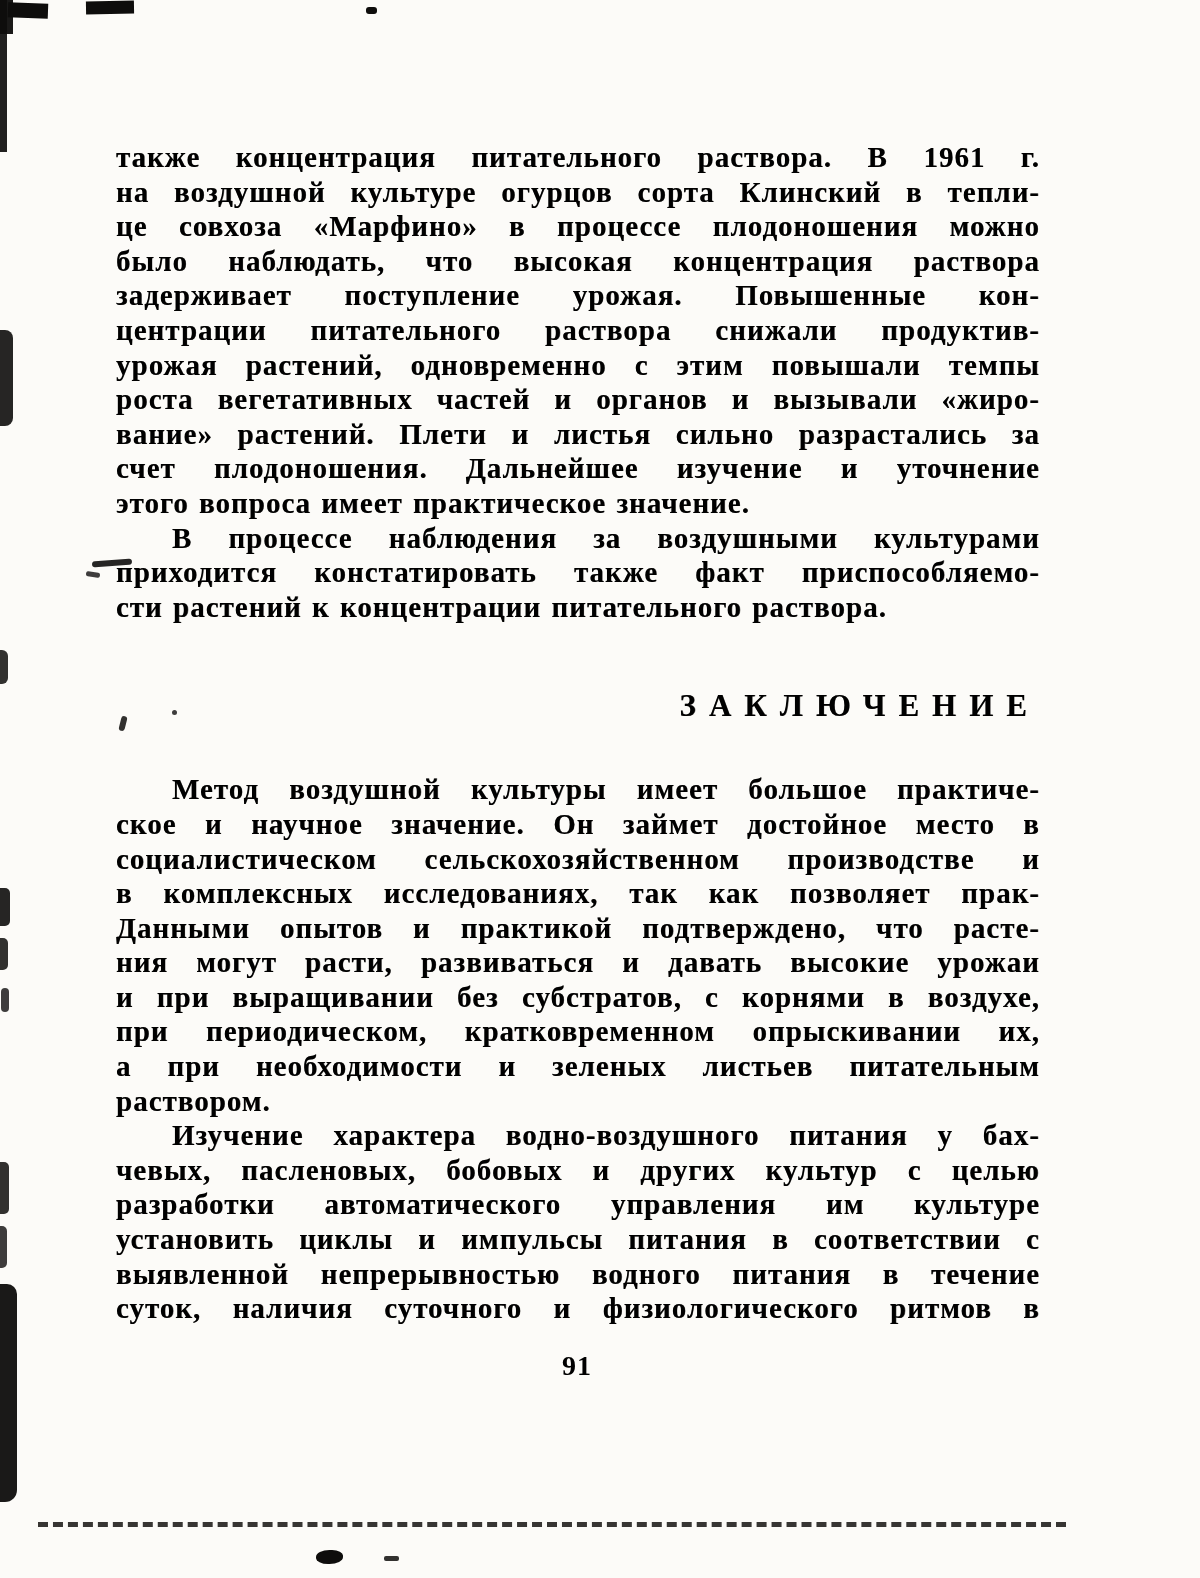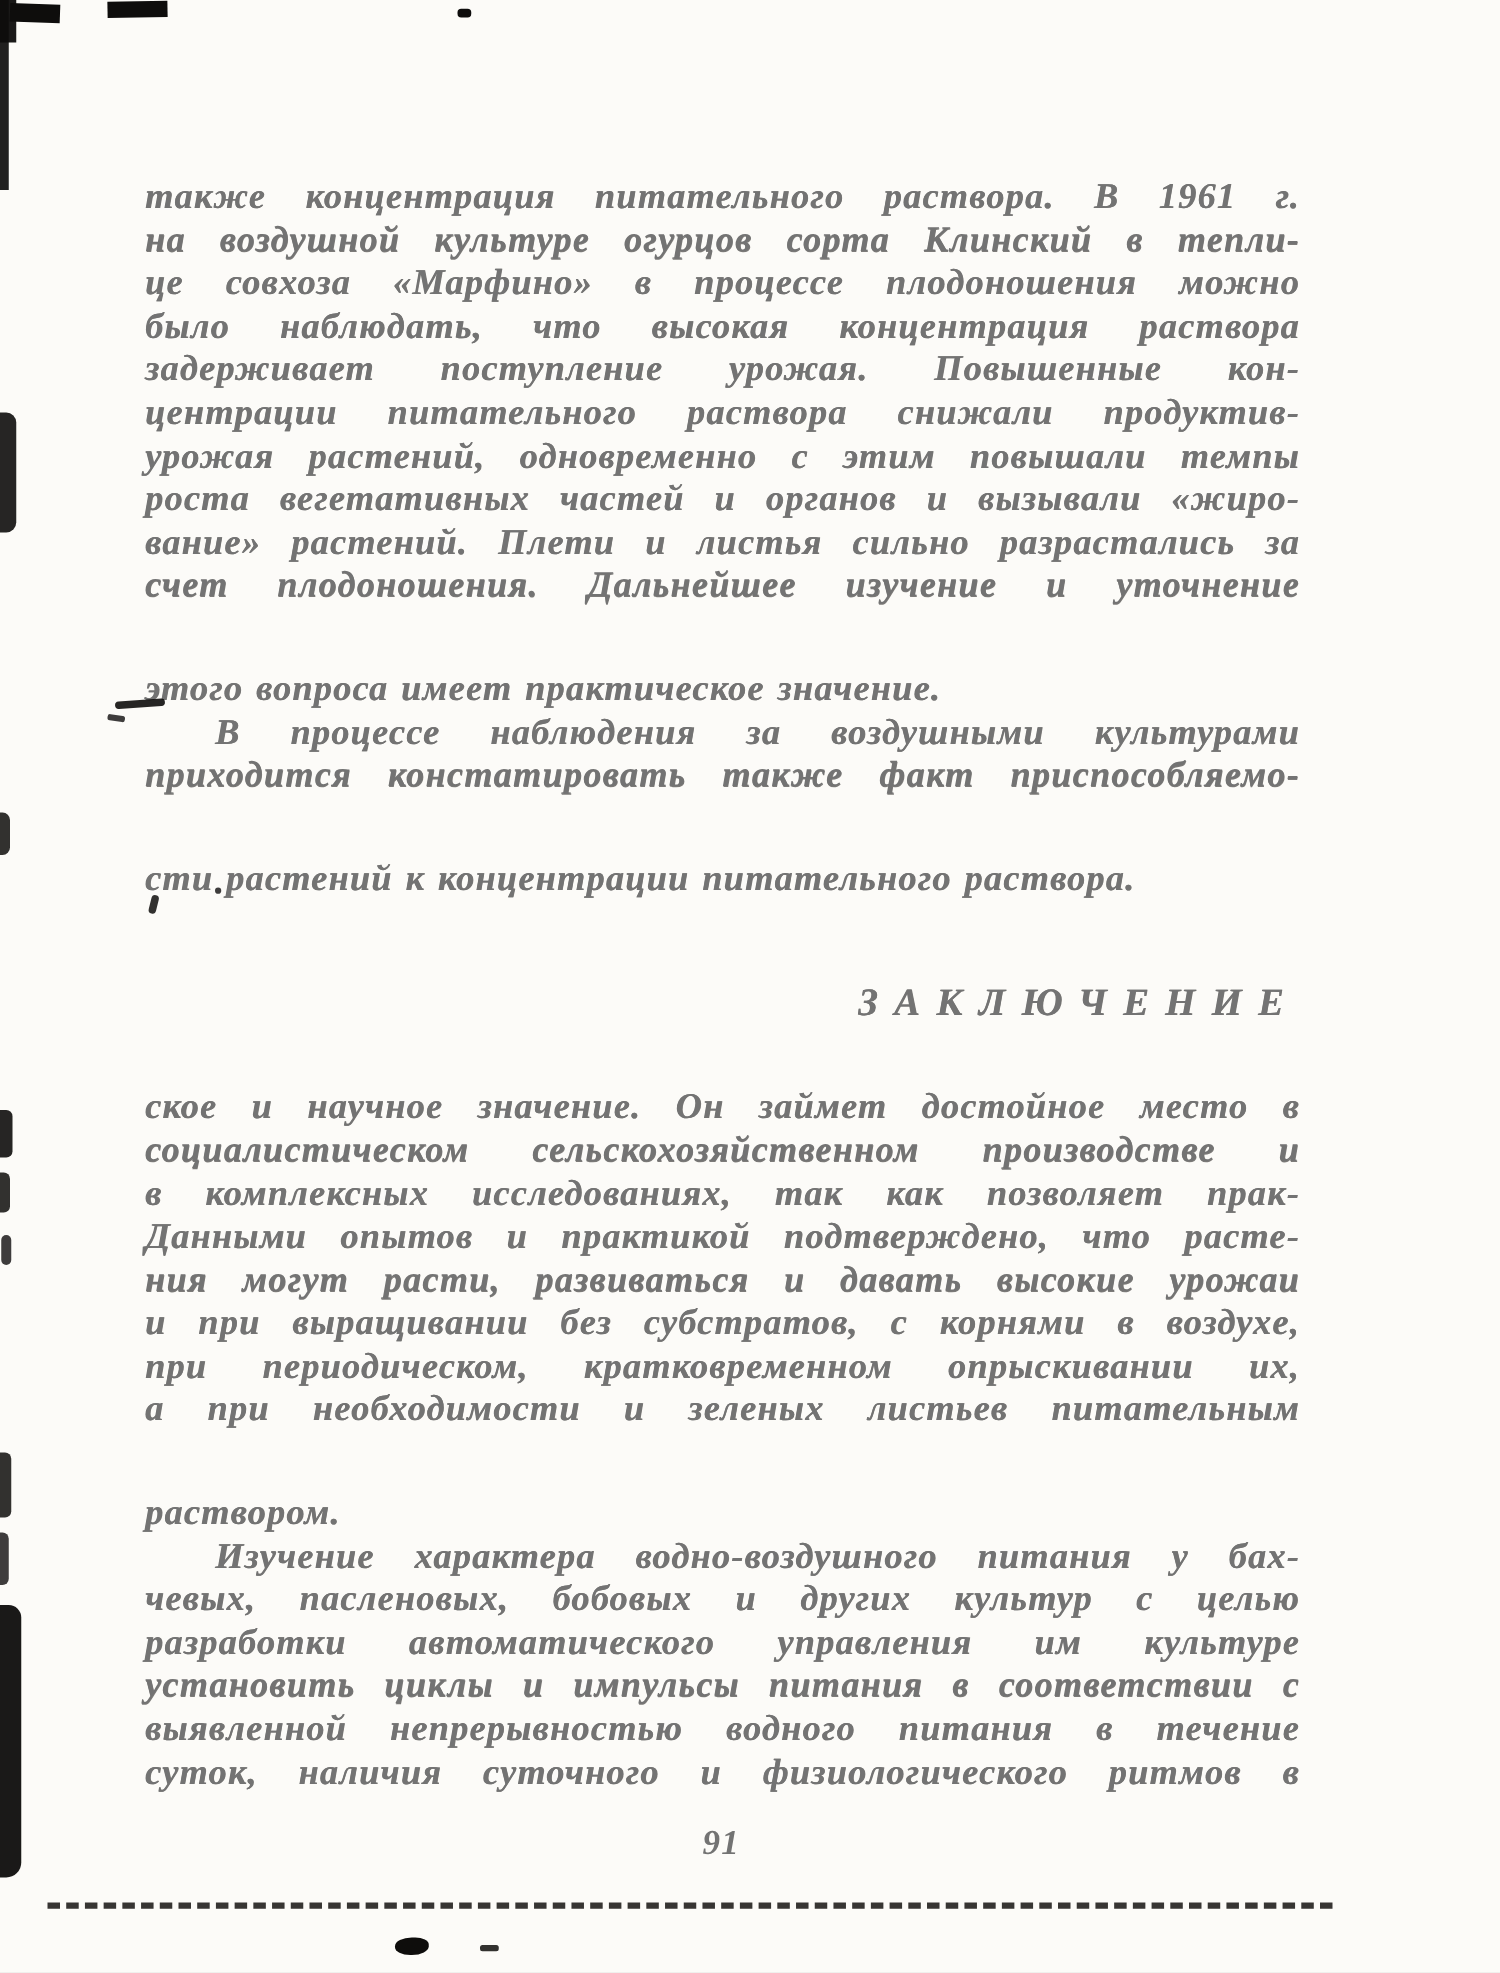--- a/index.html
+++ b/index.html
@@ -8,42 +8,41 @@
     background: #e8e8e6;
   }
   .page {
     position: relative;
     width: 1200px;
     height: 1578px;
     margin: 0 auto;
     background: #fcfbf8;
     overflow: hidden;
     font-family: "Liberation Serif", serif;
-    color: #737373;
-    font-style: italic;
+    color: #000000;
   }
   .text-block {
     position: absolute;
     left: 116px;
     top: 140px;
     width: 924px;
   }
   .paragraph { margin: 0; }
   .line {
     font-size: 29px;
     font-weight: 700;
     line-height: 34.6px;
     letter-spacing: 1px;
     word-spacing: 2px;
     text-align: justify;
     text-align-last: justify;
     white-space: normal;
     text-shadow: 0.3px 0.3px 0.2px rgba(20,18,16,0.55);
   }
-  .line.flush { text-align-last: left; margin-top: 48px; }
+  .line.flush { text-align-last: left; }
   .line.indent { text-indent: 56px; }
   .heading {
     margin: 62px 0 46px 0;
     font-size: 31px;
     font-weight: 700;
     line-height: 40px;
     text-align: right;
     letter-spacing: 13px;
     text-indent: 13px; 
     text-shadow: 0.3px 0.3px 0.2px rgba(20,18,16,0.55);
@@ -109,20 +108,21 @@
         </div>
         <div class="paragraph">
           <div class="line indent">В процессе наблюдения за воздушными культурами</div>
           <div class="line">приходится констатировать также факт приспособляемо-</div>
           <div class="line flush">сти растений к концентрации питательного раствора.</div>
         </div>
       </div>
     <div class="heading">ЗАКЛЮЧЕНИЕ</div>
     <div id="paras-after">
         <div class="paragraph">
+          <div class="line indent">Метод воздушной культуры имеет большое практиче-</div>
           <div class="line">ское и научное значение. Он займет достойное место в</div>
           <div class="line">социалистическом сельскохозяйственном производстве и</div>
           <div class="line">в комплексных исследованиях, так как позволяет прак-</div>
           <div class="line">Данными опытов и практикой подтверждено, что расте-</div>
           <div class="line">ния могут расти, развиваться и давать высокие урожаи</div>
           <div class="line">и при выращивании без субстратов, с корнями в воздухе,</div>
           <div class="line">при периодическом, кратковременном опрыскивании их,</div>
           <div class="line">а при необходимости и зеленых листьев питательным</div>
           <div class="line flush">раствором.</div>
         </div>

